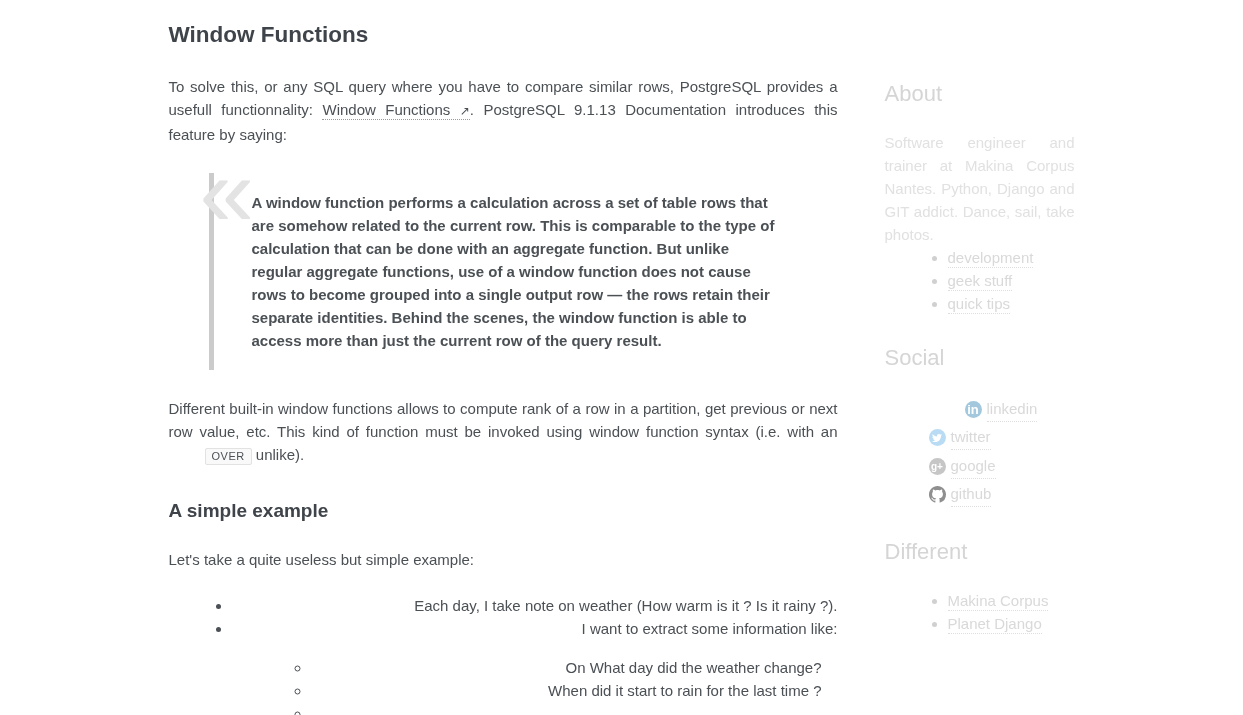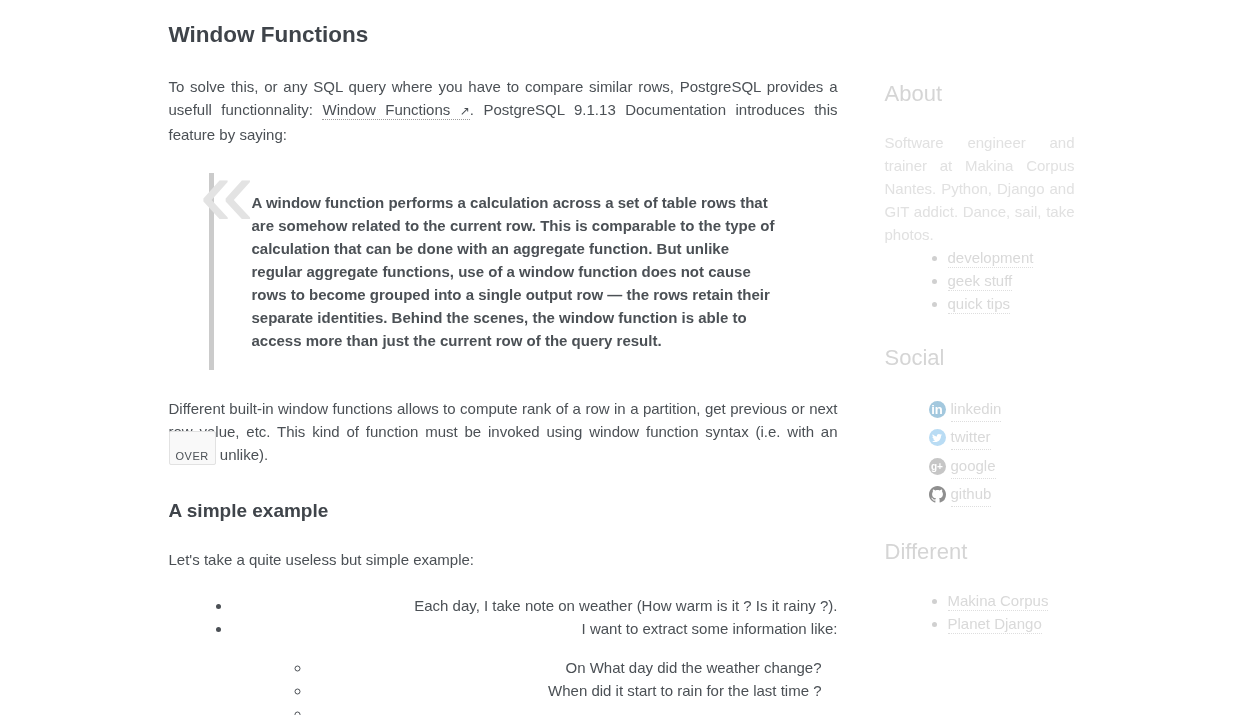--- a/index.html
+++ b/index.html
@@ -67,22 +67,23 @@
   }
 
   code.inline-code {
     font-family: "Liberation Sans", sans-serif;
     font-size: 11px;
     letter-spacing: 0.5px;
     color: #4b5055;
     background: #f9f9f9;
     border: 1px solid #e2e2e2;
     border-radius: 2px;
-    padding: 18px 6px 2px 6px;
+    padding: 1px 6px 2px 6px;
     white-space: nowrap;
+    margin-left: 36px;
   }
 
   main ul { margin: 23px 0; padding-left: 63px; list-style: disc; }
   main ul ul { margin: 16px; padding-left: 63px; list-style: circle; }
   main li { line-height: 23px; text-align: right; }
 
   
   aside.sidebar {
     width: 190px;
     margin-left: 47px;
@@ -133,21 +134,21 @@
     border-radius: 50%;
     display: inline-flex;
     align-items: center;
     justify-content: center;
     color: #ffffff;
     font-weight: bold;
     margin-right: 5px;
     flex: 0 0 17px;
     cursor: pointer;
   }
-  .soc-icon.linkedin { background: #a3c8de; font-size: 13px; }
+  .soc-icon.linkedin { background: #a3c8de; font-size: 13px; margin-left: 36px; }
   .soc-icon.twitter  { background: #b9dcf4; }
   .soc-icon.google   { background: #c6c6c6; font-size: 10px; }
   .soc-icon.github   { background: transparent; }
   .soc-icon svg { display: block; }
 </style>
 </head>
 <body>
 
 <div class="page">
 

